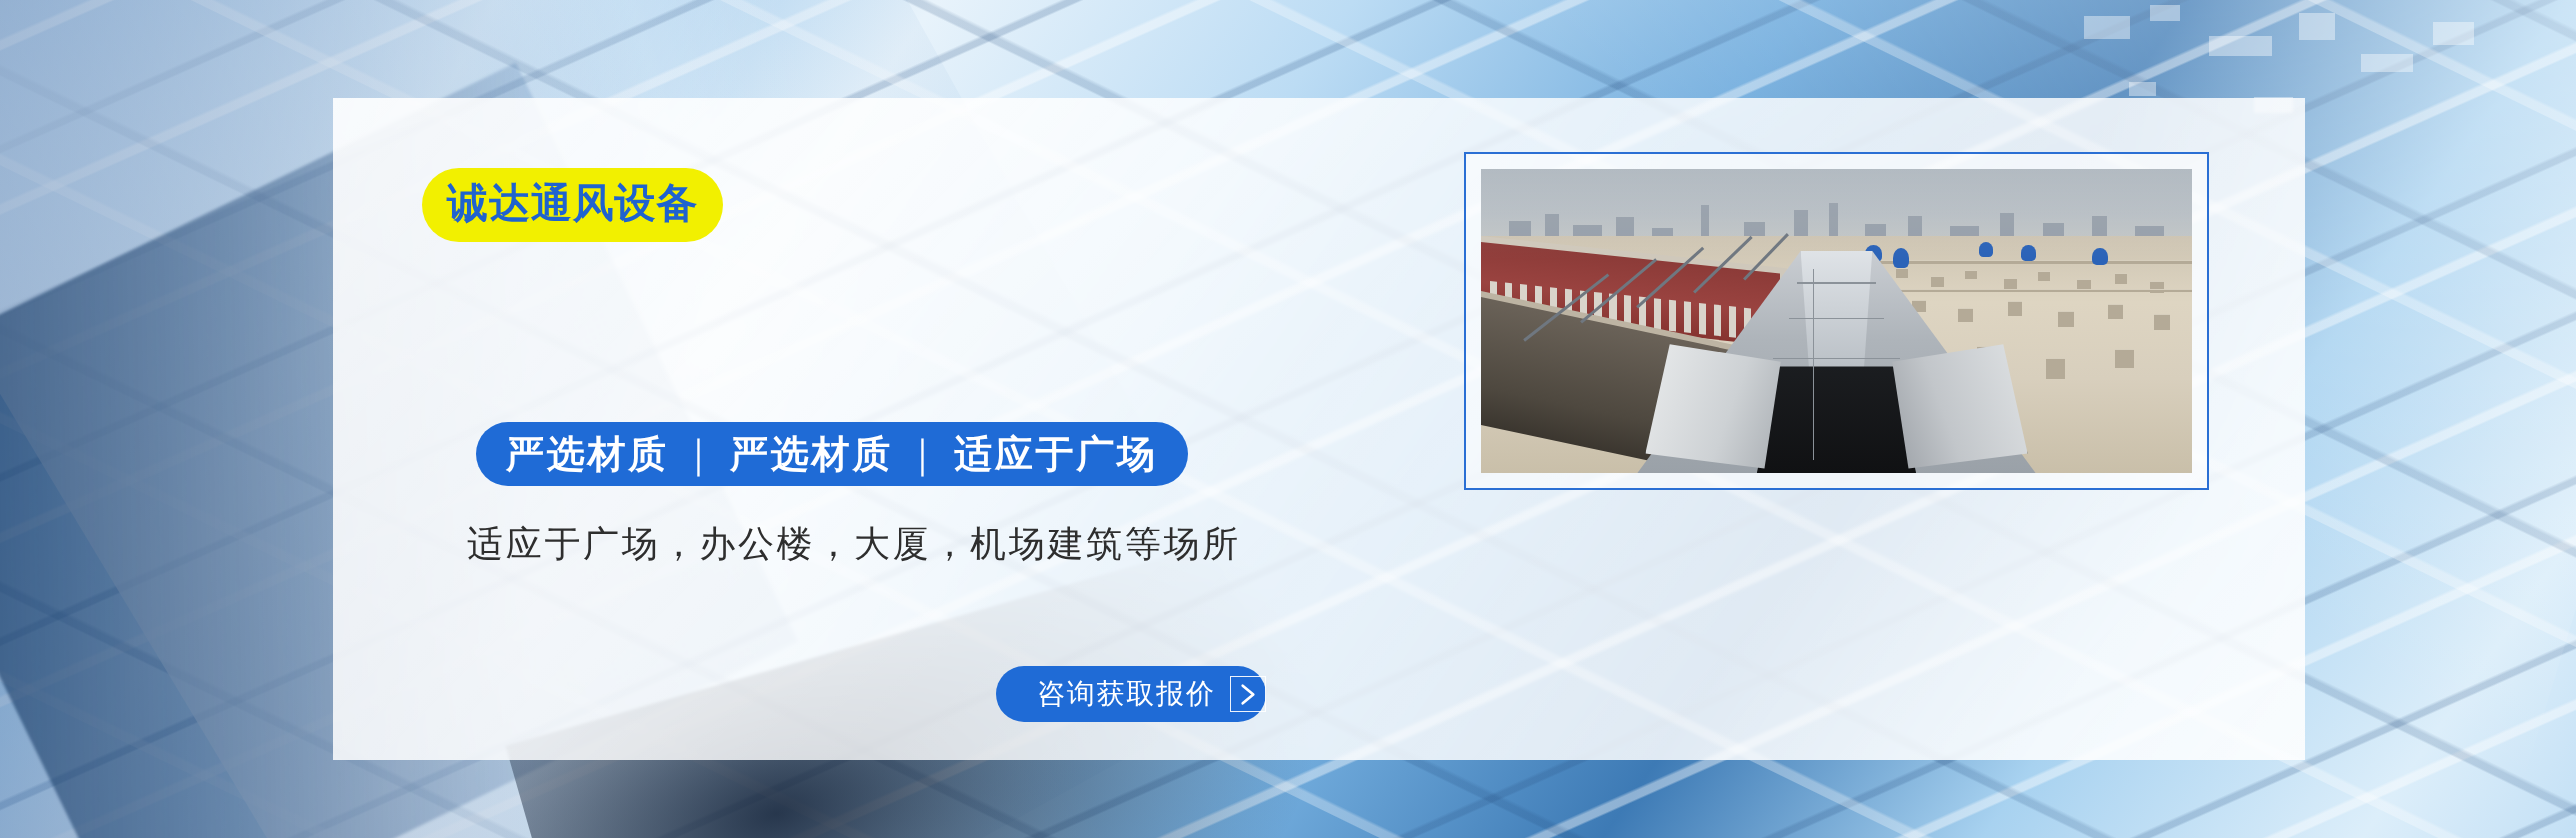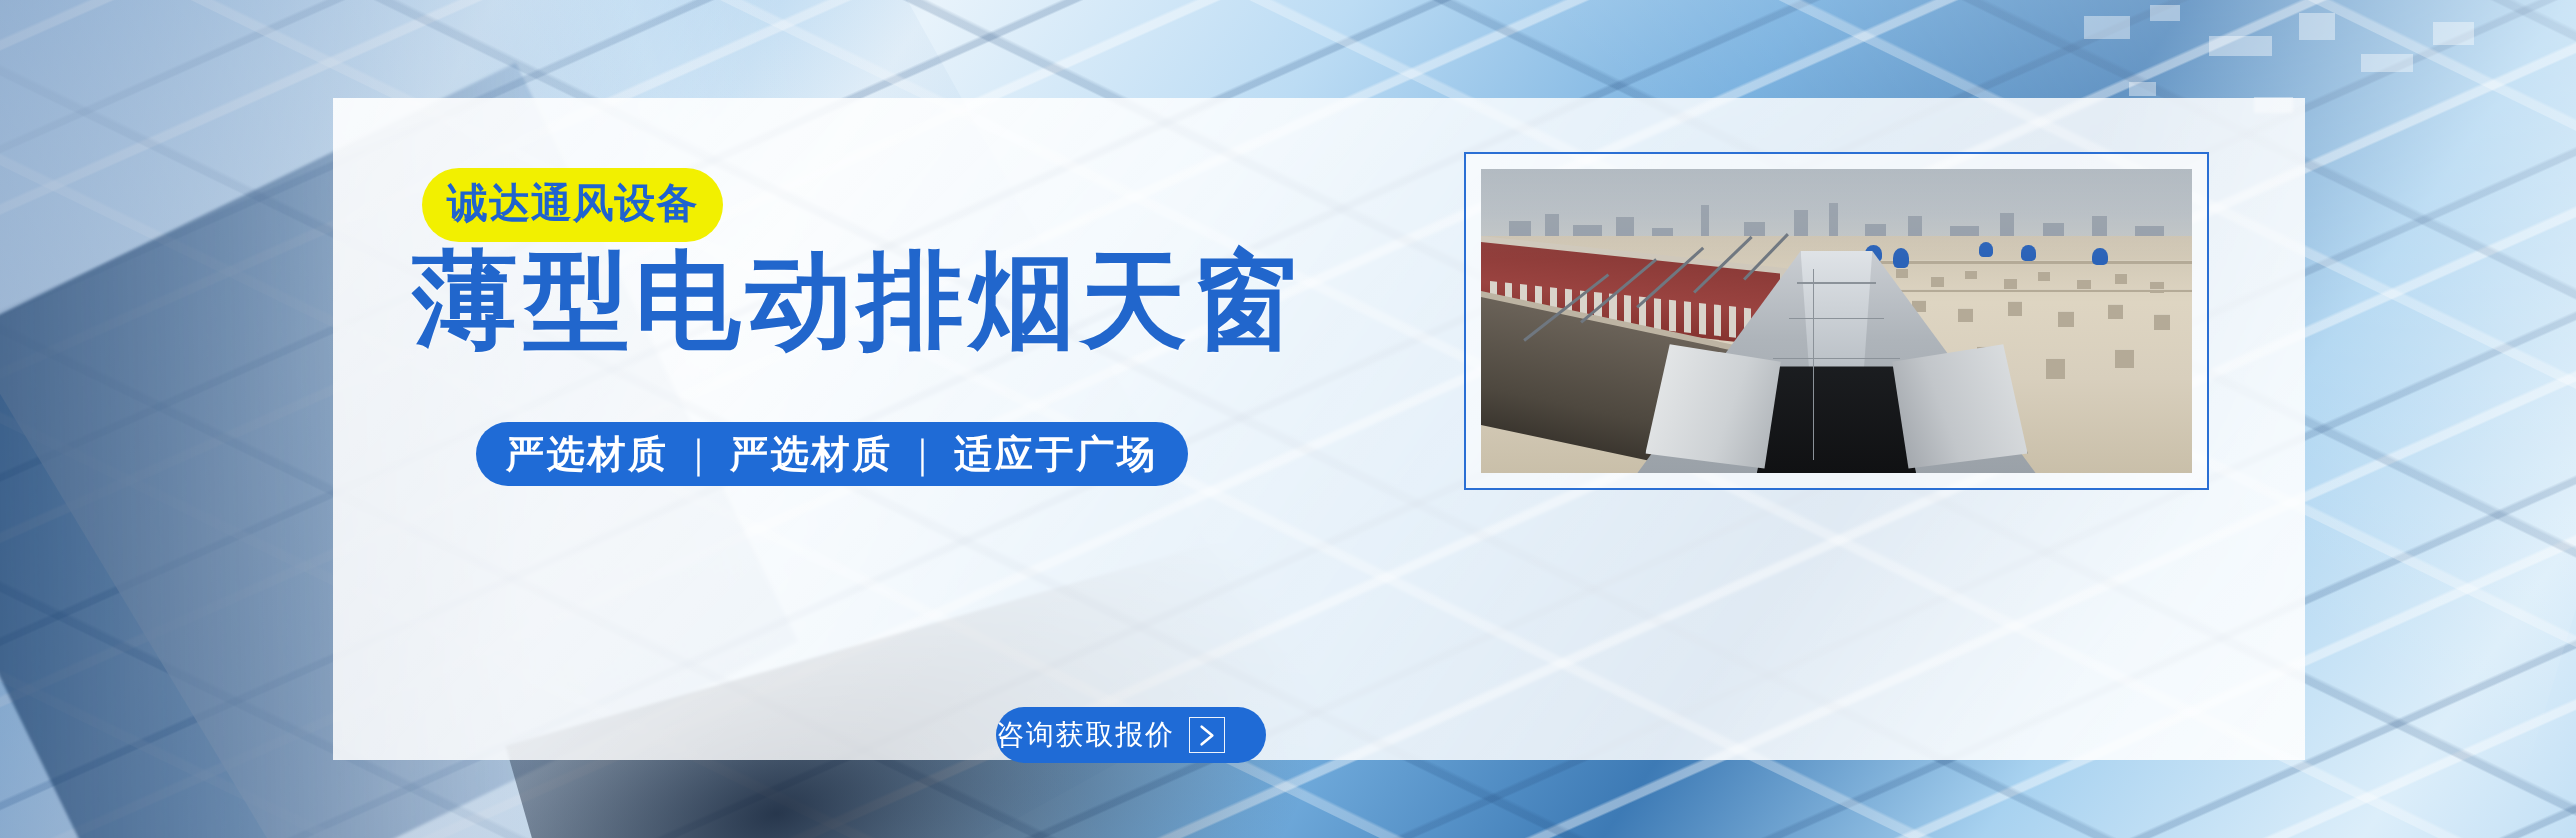--- a/index.html
+++ b/index.html
@@ -117,23 +117,22 @@
 
   .subtitle{
     position:absolute; left:134px; top:422px;
     color:#2e2e2e; font-size:36px; font-weight:400; letter-spacing:2.7px; white-space:nowrap;
     font-family:"DejaVu Sans","Liberation Sans",sans-serif;
   }
 
   .cta{
     position:absolute; left:663px; top:568px; width:270px; height:56px;
     background:#1f6bd6; border-radius:30px;
-    display:flex; align-items:center; justify-content:flex-start; gap:14.3px;
+    display:flex; align-items:center; justify-content:flex-end; gap:14.3px;
     cursor:pointer;
-    margin-top:41px;
   }
   .cta-label{
     color:#fff; font-size:28px; font-weight:400; letter-spacing:1.8px;
     font-family:"DejaVu Sans","Liberation Sans",sans-serif;
   }
   .cta-arrow{
     width:36px; height:36px; border:1.8px solid rgba(255,255,255,.92);
     display:flex; align-items:center; justify-content:center;
   }
   .cta-arrow svg{ display:block; }
@@ -236,30 +235,30 @@
   </div>
 
   <div class="panel"></div>
 
   <div class="left">
 
     <div class="eyebrow">
       <div class="badge">诚达通风设备</div>
     </div>
 
-    <div class="headline">薄型电动排烟天窗</div>
 
     <div class="feat-pill">
       <span>严选材质</span>
       <span class="feat-sep">｜</span>
       <span>严选材质</span>
       <span class="feat-sep">｜</span>
       <span>适应于广场</span>
     </div>
 
+    <div class="subtitle">适应于广场，办公楼，大厦，机场建筑等场所</div>
 
     <div class="cta">
       <span class="cta-label">咨询获取报价</span>
       <span class="cta-arrow">
         <svg width="18" height="23" viewBox="0 0 20 26" aria-hidden="true">
           <polyline points="4,3 16,13 4,23" fill="none" stroke="#ffffff" stroke-width="3" stroke-linecap="round" stroke-linejoin="round"></polyline>
         </svg>
       </span>
     </div>
   </div>

